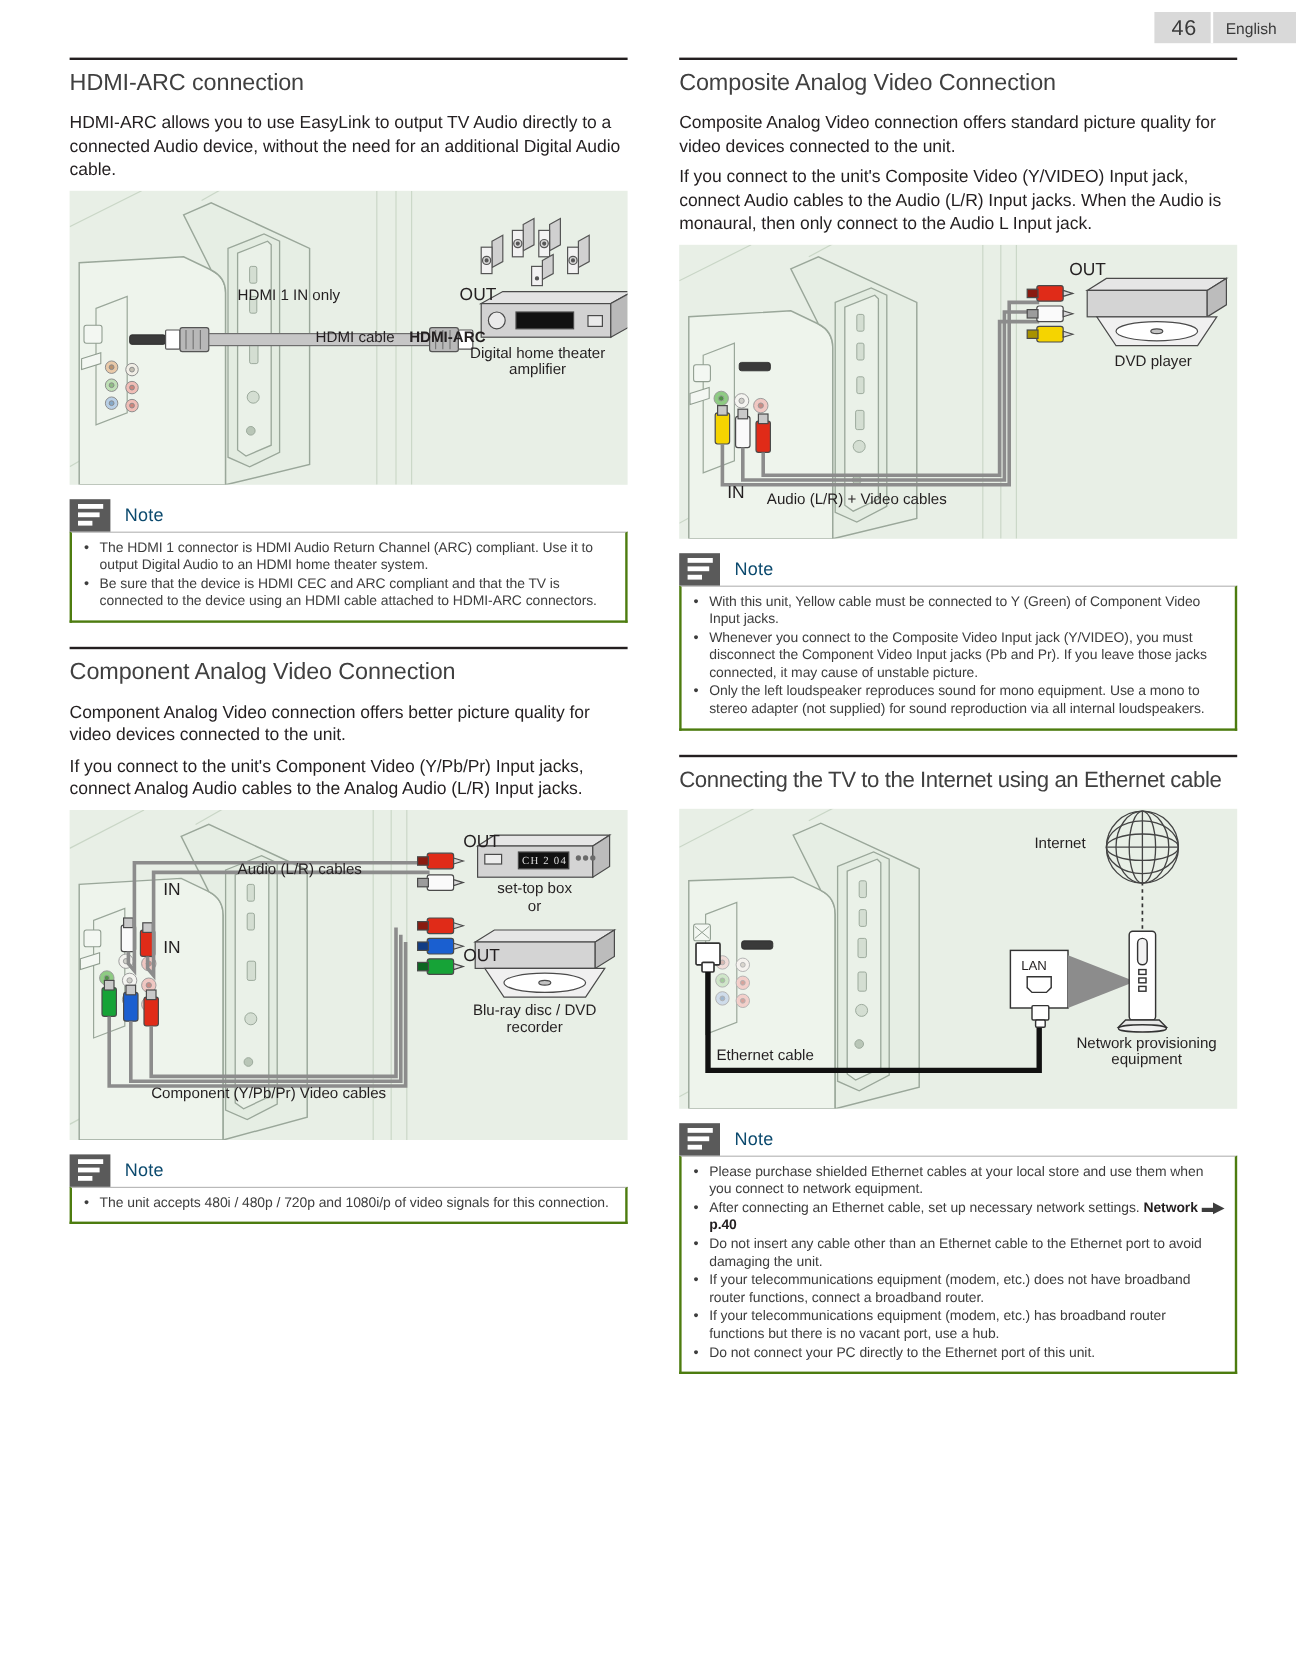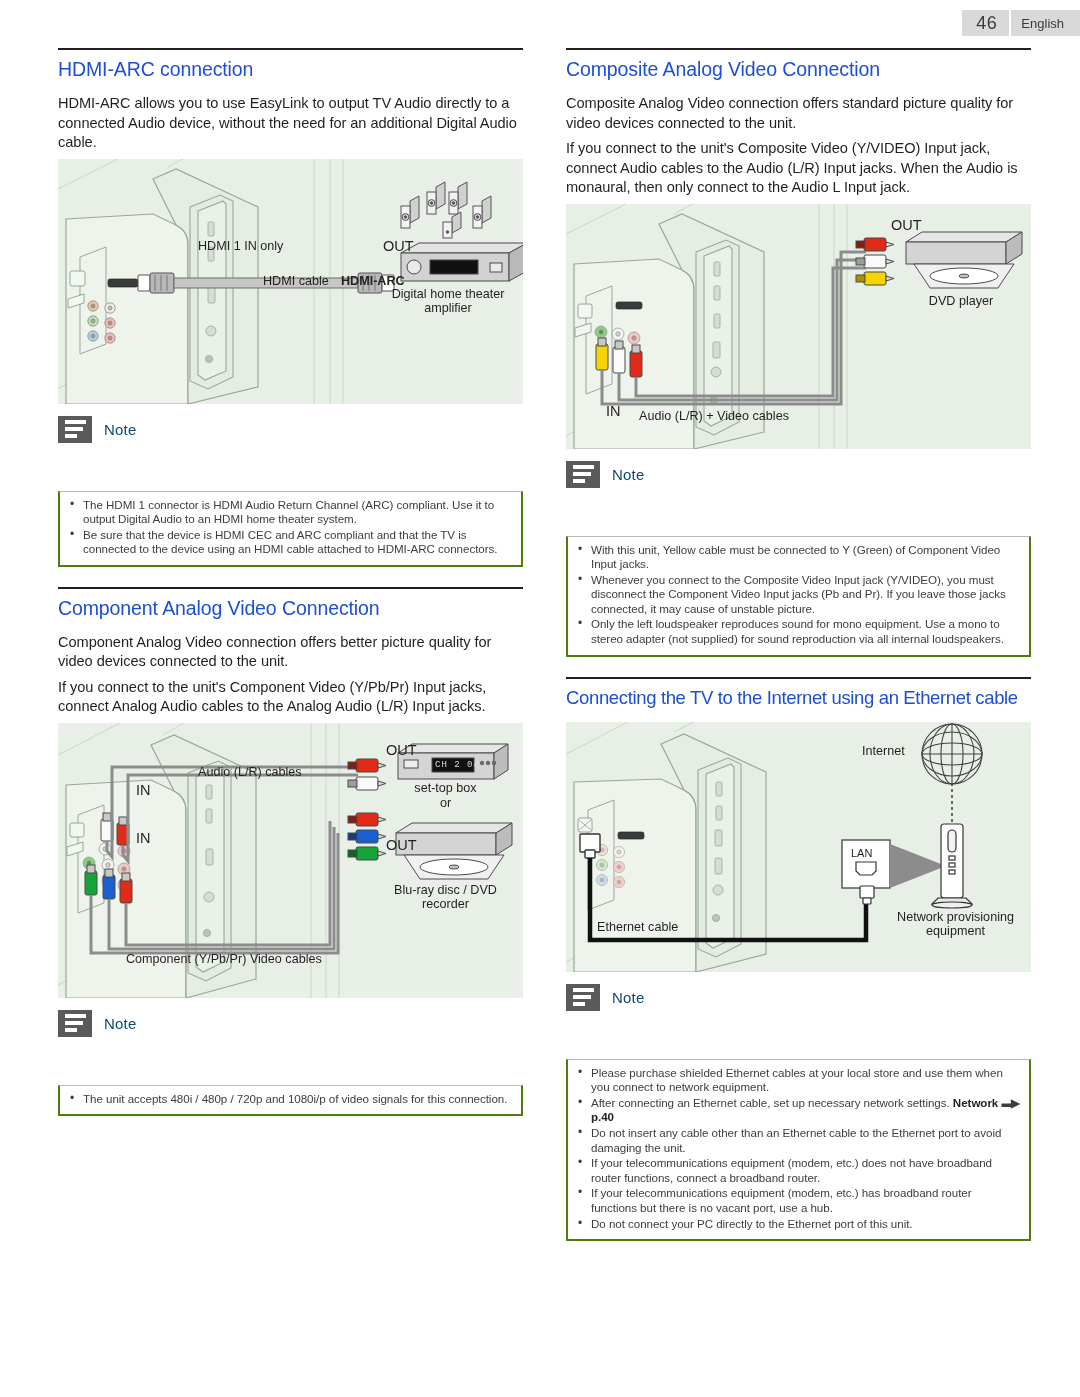--- a/index.html
+++ b/index.html
@@ -36,21 +36,21 @@
   
   .col {
     position: absolute; top: 48px; width: 465px;
   }
   .col-left  { left: 58px; }
   .col-right { left: 566px; }
 
   .rule { border-top: 2px solid #231f20; margin-bottom: 8px; }
 
   h2.section-title {
-    font-size: 19.5px; font-weight: normal; color: #1d4ed8;
+    font-size: 19.5px; font-weight: normal; color: #404040;
     margin: 0 0 13px 0; letter-spacing: -0.1px;
   }
   h2.section-title.small { font-size: 18.5px; letter-spacing: -0.35px; }
 
   p.body-text {
     font-size: 14.6px; line-height: 19.5px;
     margin: 0 0 6px 0; color: #231f20; letter-spacing: -0.05px;
   }
 
   
@@ -63,21 +63,21 @@
   }
   .note-icon i { display: block; height: 4px; background: #fff; }
   .note-icon i:nth-child(1) { width: 21px; }
   .note-icon i:nth-child(2) { width: 18px; }
   .note-icon i:nth-child(3) { width: 12px; }
   .note-title {
     font-size: 15px; color: #0c4a6e; padding-left: 12px; letter-spacing: .2px;
   }
   .note-body {
     border: 2px solid #4d7c0f; border-top: 1px solid #b9b9b9;
-    padding: 6px 10px 7px 6px; background: #fff; margin-top: 48px;
+    padding: 6px 10px 7px 6px; background: #fff;
   }
   ul.note-list { margin: 0; padding: 0; list-style: none; }
   ul.note-list li {
     position: relative; padding-left: 17px;
     font-size: 11.6px; line-height: 14.6px; color: #3d3d3d;
     margin-bottom: 1px; letter-spacing: -0.05px;
   }
   ul.note-list li::before {
     content: "•"; position: absolute; left: 4px; top: -1px; font-size: 12px;
   }
@@ -381,21 +381,21 @@
       <div class="dlabel big" style="left:328px; top:20px;">OUT</div>
       <div class="dlabel big" style="left:328px; top:115px;">OUT</div>
       <div class="dlabel big" style="left:78px; top:60px;">IN</div>
       <div class="dlabel big" style="left:78px; top:108px;">IN</div>
       <div class="dlabel" style="left:140px; top:42px;">Audio (L/R) cables</div>
       <div class="dlabel" style="left:68px; top:229px;">Component (Y/Pb/Pr) Video cables</div>
       <div class="dlabel center" style="left:330px; top:58px; width:115px;">set-top box</div>
       <div class="dlabel center" style="left:330px; top:73px; width:115px;">or</div>
       <div class="dlabel center" style="left:320px; top:160px; width:135px;">Blu-ray disc / DVD</div>
       <div class="dlabel center" style="left:320px; top:174px; width:135px;">recorder</div>
-      <div class="dlabel" style="left:377px; top:35px; color:#dcdcdc; font-size:9px; font-family:Liberation Mono, monospace; letter-spacing:1px;">CH 2 04</div>
+      <div class="dlabel" style="left:377px; top:35px; color:#dcdcdc; font-size:9px; font-family:Liberation Serif, serif; letter-spacing:1px;">CH 2 04</div>
     </div>
 
     <div class="note">
       <div class="note-head">
         <div class="note-icon">
             <i></i>
             <i></i>
             <i></i>
           </div>
         <div class="note-title">Note</div>

